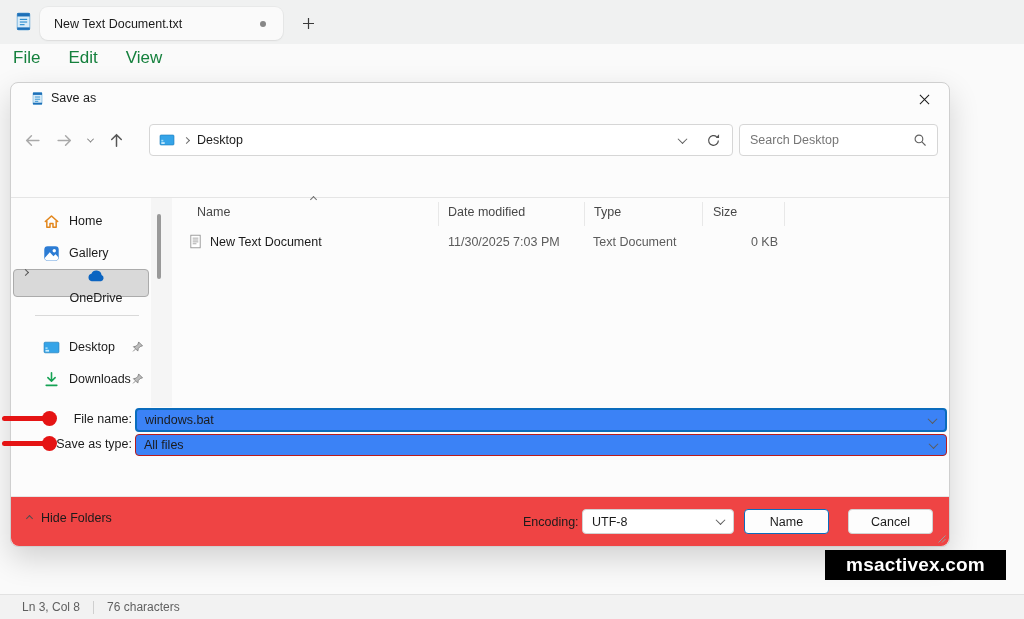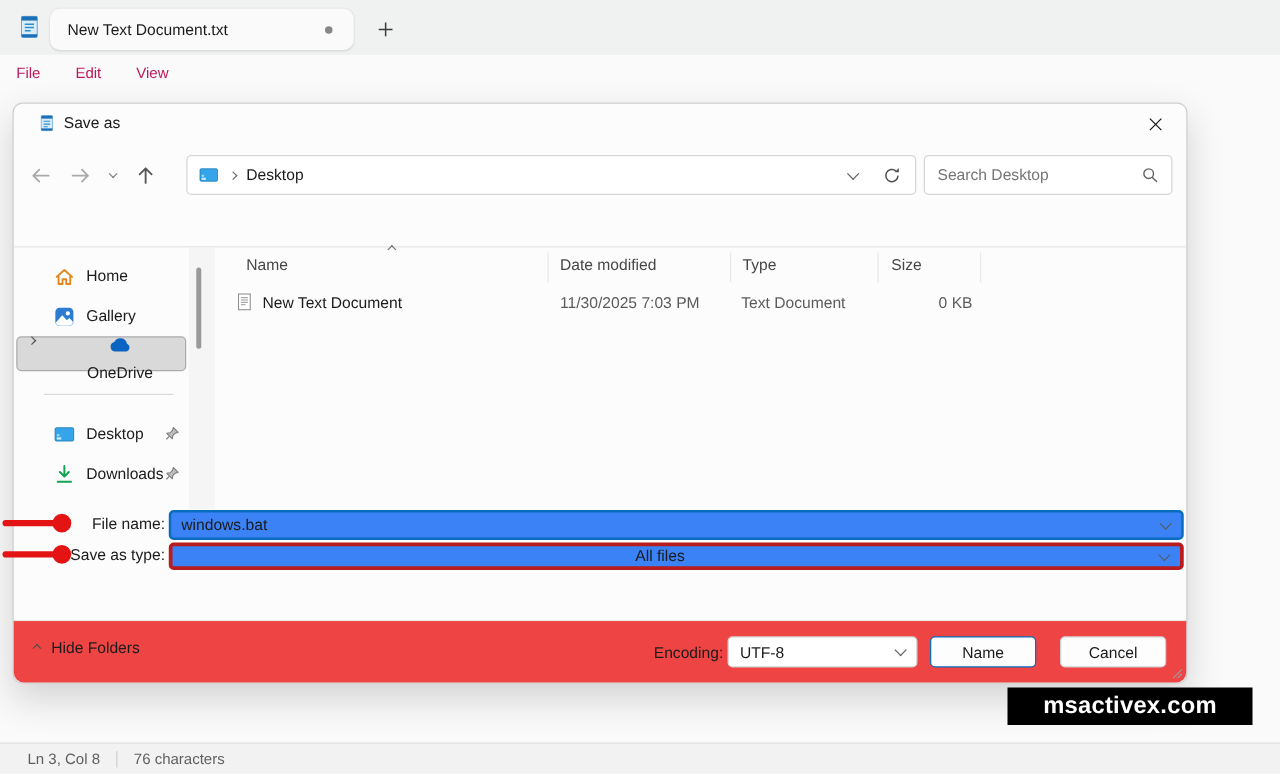--- a/index.html
+++ b/index.html
@@ -11,21 +11,21 @@
   
   .tabbar { position:absolute; left:0; top:0; width:1024px; height:44px; background:#f0f1f1; }
   .appicon { position:absolute; left:13px; top:11px; width:21px; height:21px; }
   .tab { position:absolute; left:40px; top:7px; width:243px; height:33px; background:#fafafa;
          border-radius:8px; display:flex; align-items:center; padding:0 14px;
          box-shadow:0 1px 2px rgba(0,0,0,.06), 0 0 0 1px rgba(0,0,0,.03); }
   .tab-title { font-size:12.5px; color:#1b1b1b; white-space:nowrap; }
   .unsaved-dot { position:absolute; right:17px; top:14px; width:6px; height:6px; border-radius:50%; background:#878787; }
   .newtab { position:absolute; left:296px; top:11px; width:24px; height:24px; display:flex; align-items:center; justify-content:center; border-radius:4px; }
   .menubar { position:absolute; left:2px; top:44px; height:28px; display:flex; align-items:center; background:transparent; }
-  .menu-item { padding:0 11px; margin-right:6px; font-size:12px; line-height:28px; color:#be185d; border-radius:4px; }
+  .menu-item { padding:0 11px; margin-right:6px; font-size:17px; line-height:28px; color:#15803d; border-radius:4px; }
 
   .statusbar { position:absolute; left:0; bottom:0; width:1024px; height:25px; background:#f2f2f2;
                border-top:1px solid #e2e2e2; display:flex; align-items:center; padding-left:22px;
                font-size:12px; color:#5f5f5f; }
   .status-div { width:1px; height:13px; background:#cfcfcf; margin:0 13px; }
 
   
   .dialog { position:absolute; left:10px; top:82px; width:940px; height:465px; background:#fcfcfc;
             border:1px solid #cfcfcf; border-radius:8px; box-shadow:0 12px 30px rgba(0,0,0,.16); }
   .dlg-titlebar { position:absolute; left:0; top:0; width:100%; height:32px; }
@@ -68,21 +68,21 @@
   .hdr { position:absolute; top:122px; font-size:12.5px; color:#474747; }
   .hdr-div { position:absolute; top:119px; width:1px; height:24px; background:#e8e8e8; }
   .sort-caret { position:absolute; left:300px; top:114px; color:#6f6f6f; }
   .cell { position:absolute; top:153px; font-size:12.5px; }
   .cell-dim { color:#5c5c5c; }
 
   
   .field-label { position:absolute; left:0; width:121px; text-align:right; font-size:12.5px; color:#1b1b1b; }
   .combo { position:absolute; left:124px; width:812px; background:#3b82f6; display:flex; align-items:center; border-radius:4px; }
   .combo-fn { top:325px; height:24px; border:2px solid #0a6cbd; }
-  .combo-st { top:351px; height:22px; border:3px solid #b91c1c;text-align:center; }
+  .combo-st { top:351px; height:22px; border:1px solid #b91c1c; }
   .combo input { border:none; outline:none; flex:1; font-family:"Liberation Sans",sans-serif; font-size:12.5px; color:#1b1b1b; padding:0 8px; background:transparent; min-width:0; }
   .combo .val { flex:1; font-size:12.5px; padding:0 8px; }
   .combo .chev-btn { width:26px; display:flex; align-items:center; justify-content:center; color:#5c5c5c; }
 
   
   .dlg-footer { position:absolute; left:0; bottom:0; width:100%; height:50px; background:#ef4444;
                 border-radius:0 0 8px 8px; border-top:1px solid #e6e6e6; }
   .hidefolders { position:absolute; left:16px; top:14px; display:flex; align-items:center; gap:9px; font-size:12.5px; color:#1b1b1b; }
   .enc-label { position:absolute; left:512px; top:18px; font-size:12.5px; }
   .enc-combo { position:absolute; left:571px; top:12px; width:152px; height:25px; background:#fff;
@@ -99,21 +99,21 @@
   .chev.sm { width:5px; height:5px; border-width:1.2px; }
   .down { transform:rotate(45deg) translate(-1px,-1px); }
   .up { transform:rotate(-135deg); }
   .rightc { transform:rotate(-45deg); }
   .tri-down { width:0; height:0; border-left:4px solid transparent; border-right:4px solid transparent; border-top:4.5px solid #3a3a3a; }
 
   
   .annot { position:absolute; z-index:20; }
   .annot .line { position:absolute; left:0; top:5px; width:45px; height:5px; background:#e51414; border-radius:3px; }
   .annot .dot { position:absolute; left:40px; top:0; width:15px; height:15px; border-radius:50%; background:#e51414; }
-  .watermark { position:absolute; left:806px; top:550px; width:196px; height:30px; background:#000; color:#fff;
+  .watermark { position:absolute; left:825px; top:550px; width:181px; height:30px; background:#000; color:#fff;
                display:flex; align-items:center; justify-content:center; font-size:19px; font-weight:bold; letter-spacing:0.2px; z-index:15; }
 </style>
 </head>
 <body>
 
 <div class="screen">
 
   <div class="tabbar">
     <svg class="appicon" viewBox="0 0 20 20">
       <rect x="4" y="2" width="12" height="16" rx="1.5" fill="#d9ecf8" stroke="#3f97d3" stroke-width="0.6"></rect>

